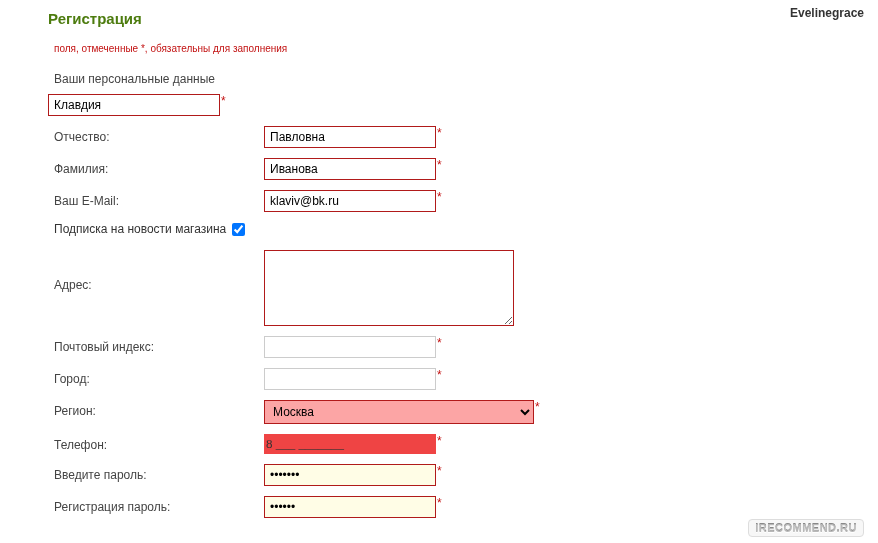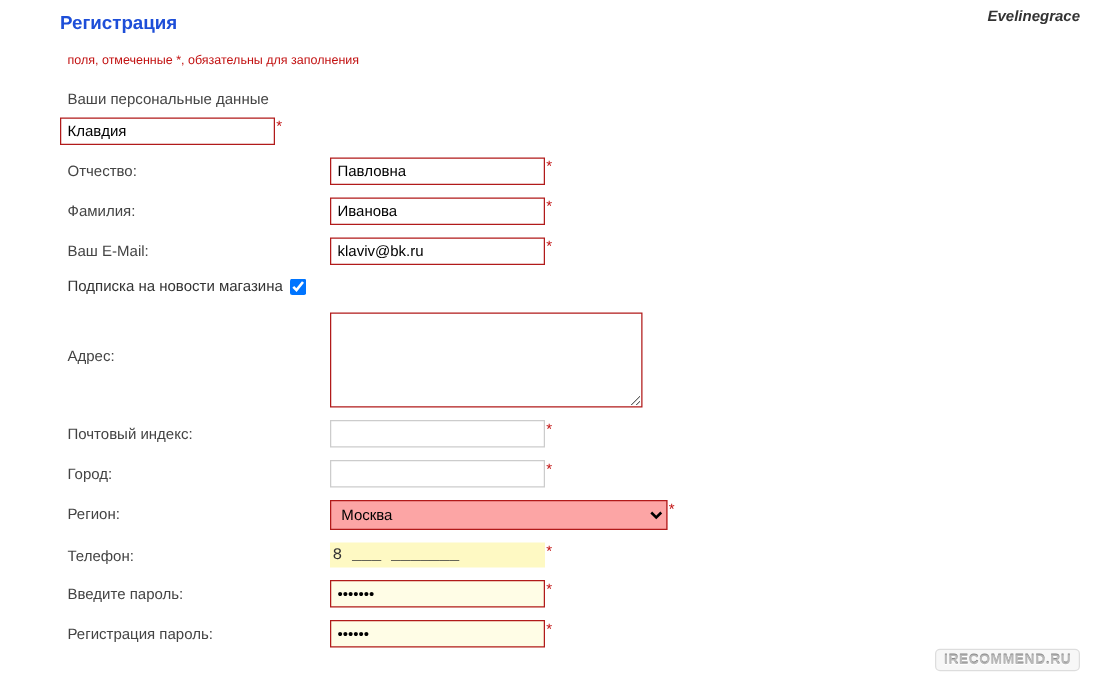--- a/index.html
+++ b/index.html
@@ -12,41 +12,40 @@
       height: 543px;
       position: relative;
     }
     .watermark-user {
       position: absolute;
       top: 6px;
       right: 14px;
       font-size: 12px;
       font-weight: bold;
       color: #333;
-      font-style: italic;
     }
     .watermark-site {
       position: absolute;
       bottom: 6px;
       right: 14px;
       font-size: 11px;
       font-weight: bold;
       color: #b8b8b8;
       letter-spacing: 0.5px;
       text-shadow: 0 1px 0 #fff, 0 -1px 0 #888;
       border: 1px solid #ddd;
       padding: 2px 6px;
       border-radius: 4px;
       background: #f7f7f7;
     }
     .content {
       padding: 10px 0 0 48px;
     }
     .page-title {
-      color: #1d4ed8;
+      color: #4d7c0f;
       font-size: 15px;
       font-weight: bold;
       margin-bottom: 16px;
     }
     .required-note {
       color: #c21111;
       font-size: 10px;
       margin: 0 0 18px 6px;
     }
     .section-title {
@@ -123,25 +122,25 @@
     .checkbox-row {
       display: flex;
       align-items: center;
       gap: 6px;
       margin: 0 0 14px 6px;
     }
     .input-phone {
       border: none;
       border-bottom: 1px solid transparent;
       padding: 3px 2px;
-      font-family: Liberation Mono, monospace;
+      font-family: Liberation Serif, serif;
       font-size: 13px;
       width: 172px;
       height: 20px;
-      background: #fef9c3;
+      background: #ef4444;
       color: #333;
     }
   </style>
 </head>
 <body>
 
 <div class="watermark-user">Evelinegrace</div>
 <div class="watermark-site">IRECOMMEND.RU</div>
 
 <div class="content">

